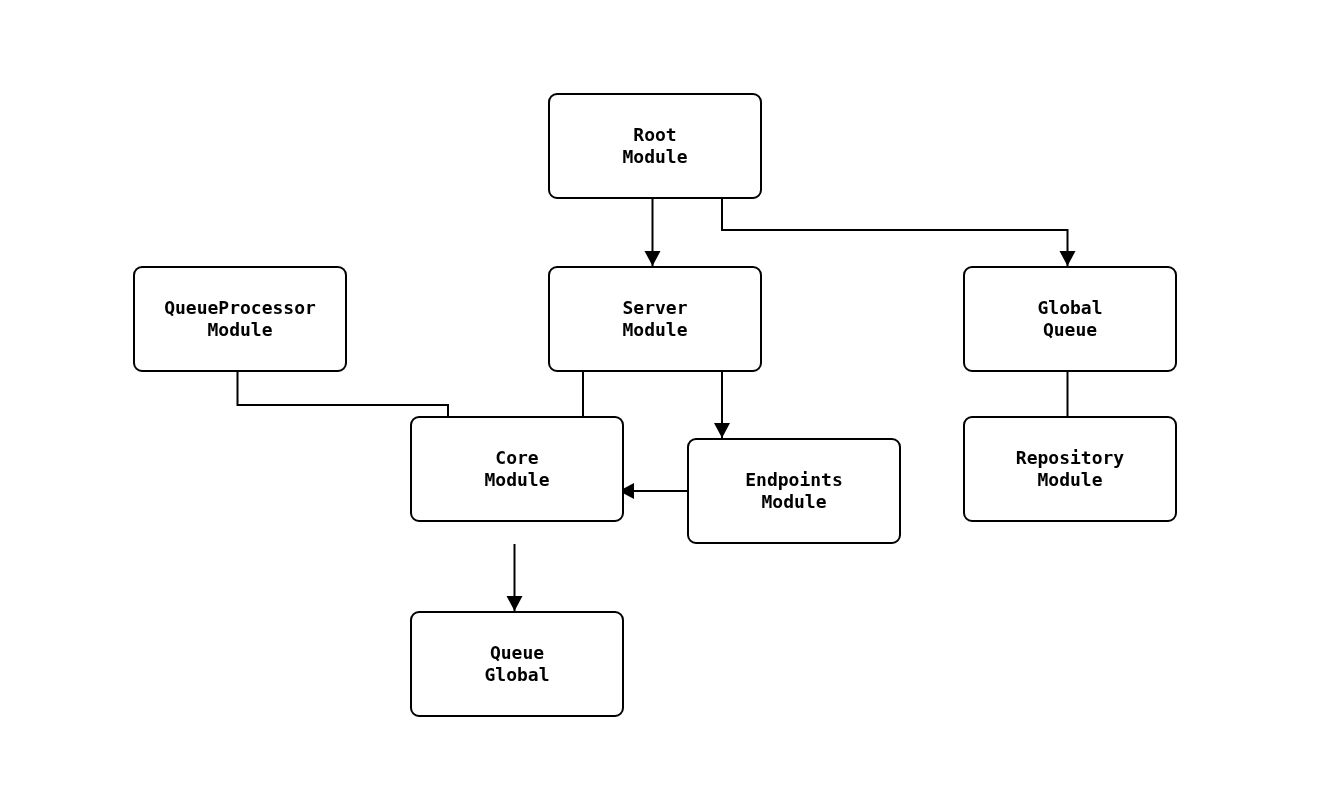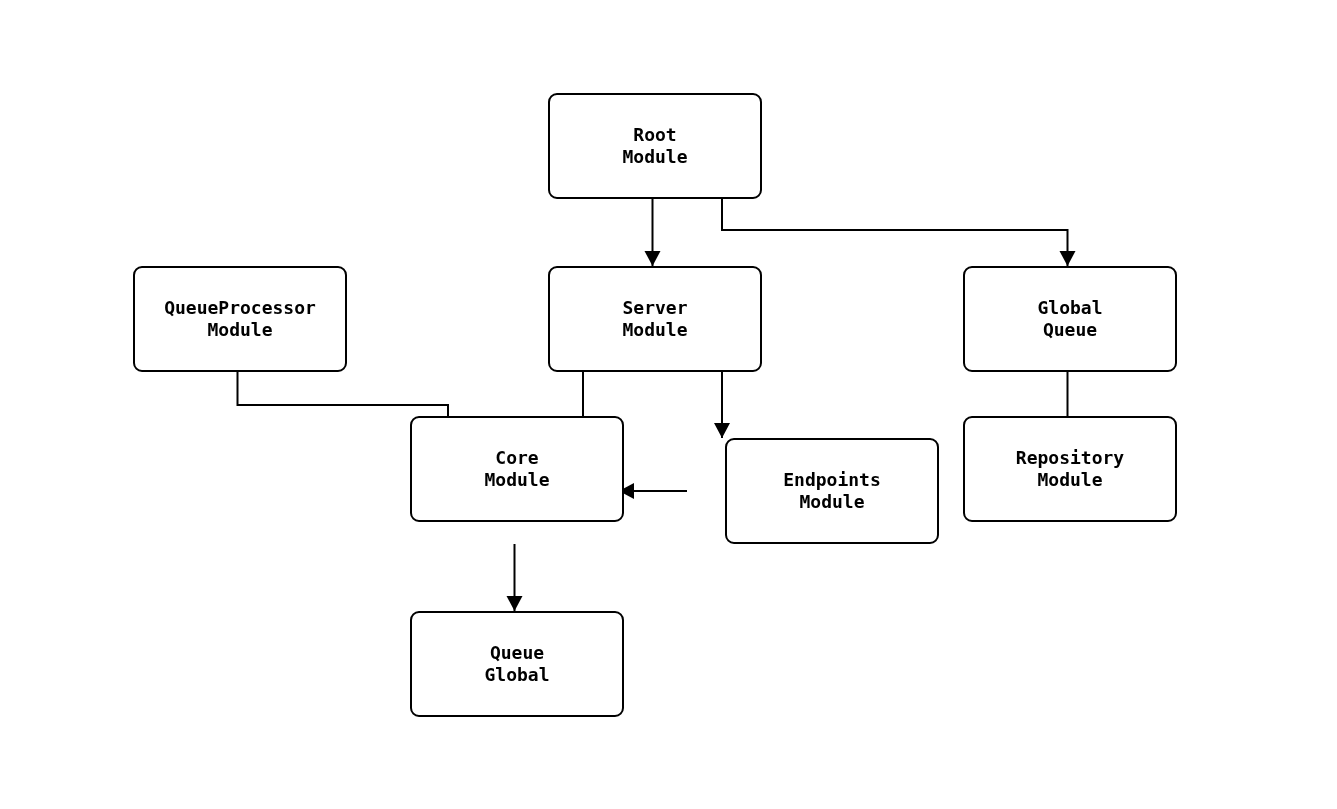--- a/index.html
+++ b/index.html
@@ -99,21 +99,21 @@
   <div class="node" style="left:963px;top:266px">
     <span class="node-label">Global
 Queue</span>
   </div>
 
   <div class="node" style="left:410px;top:416px">
     <span class="node-label">Core
 Module</span>
   </div>
 
-  <div class="node" style="left:725px;top:438px">
+  <div class="node" style="left:687px;top:438px">
     <span class="node-label">Endpoints
 Module</span>
   </div>
 
   <div class="node" style="left:963px;top:416px">
     <span class="node-label">Repository
 Module</span>
   </div>
 
   <div class="node" style="left:410px;top:611px">

